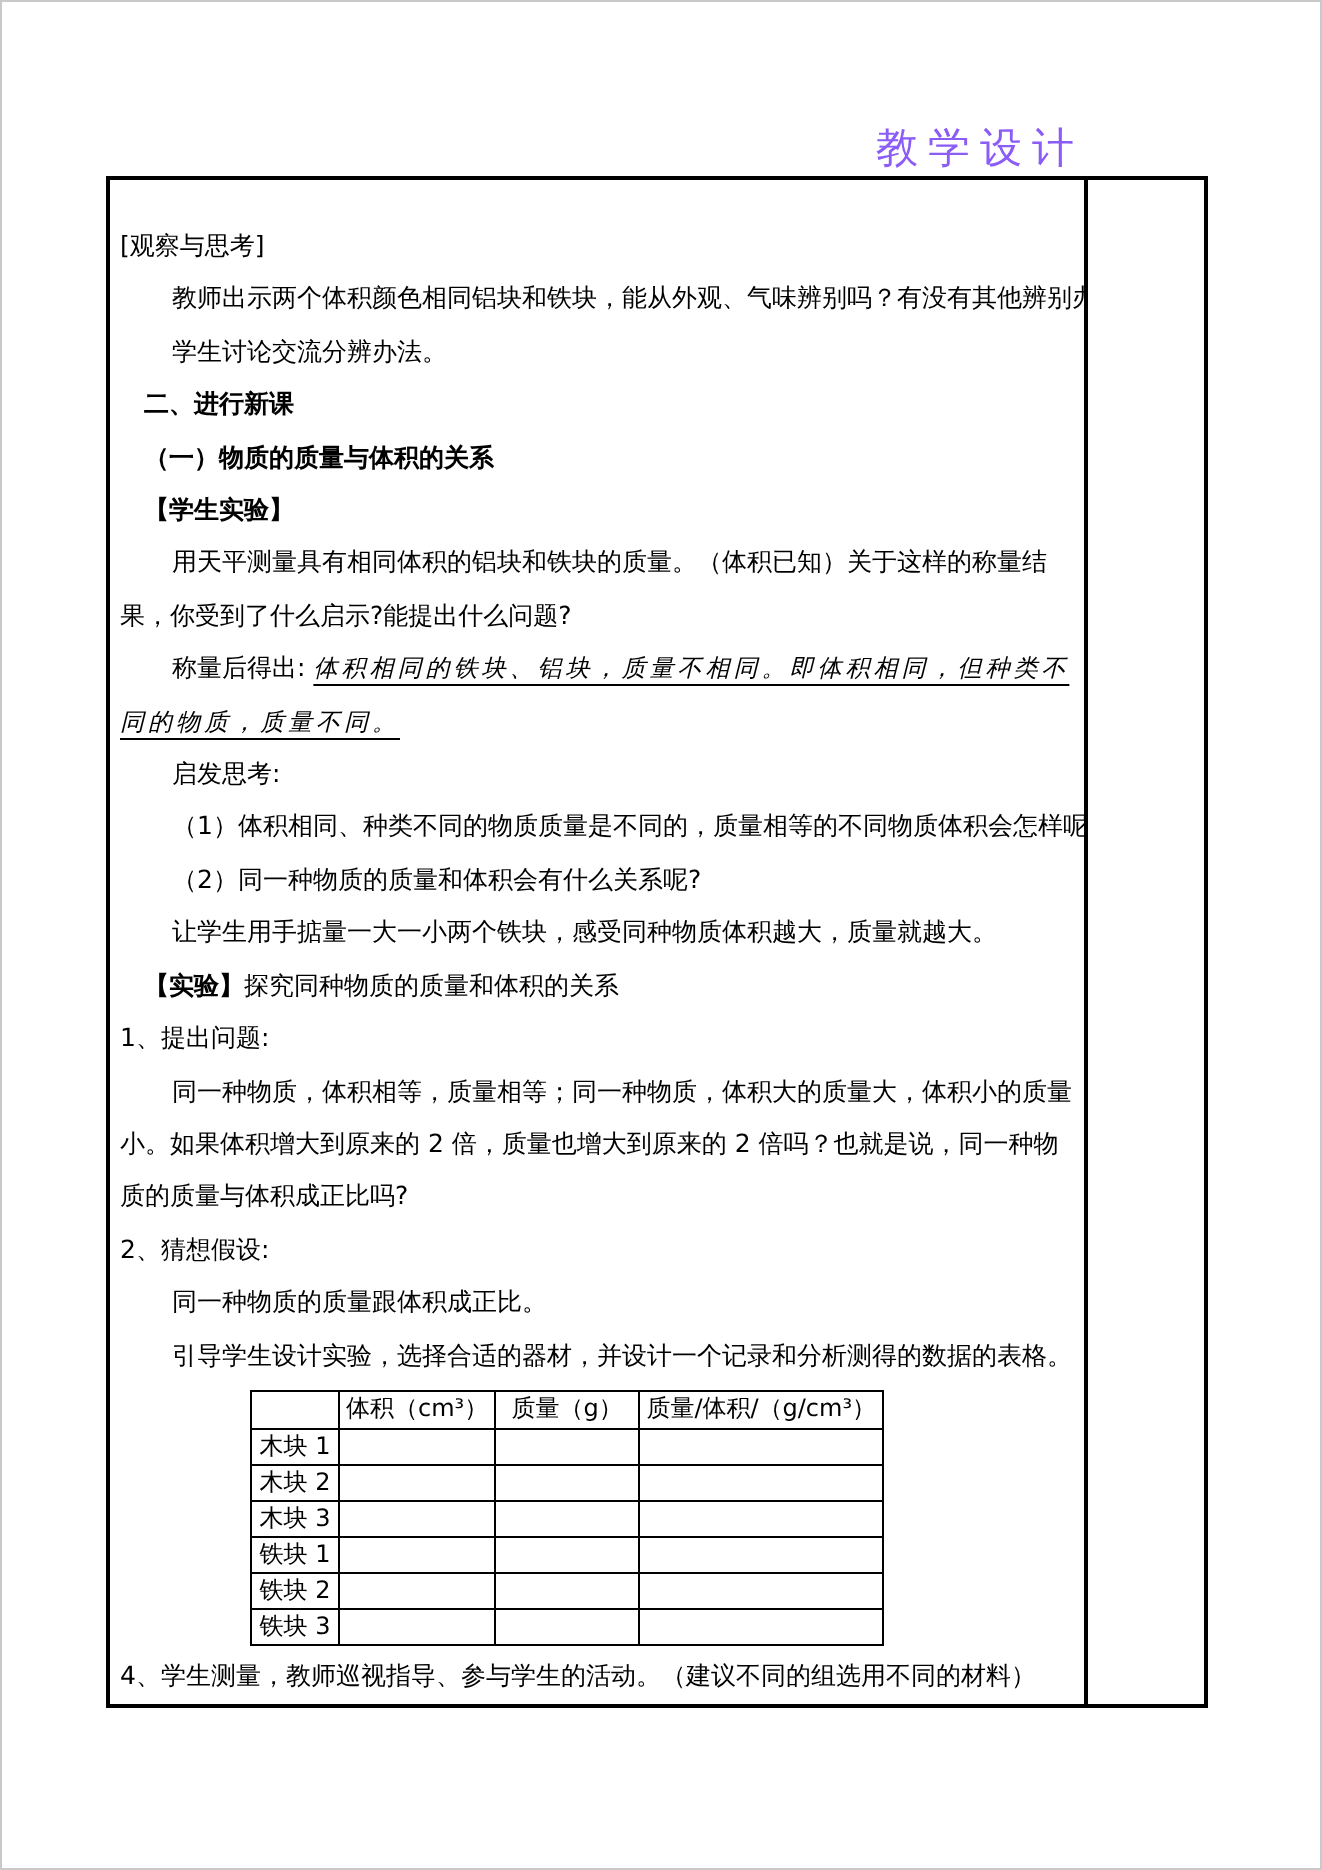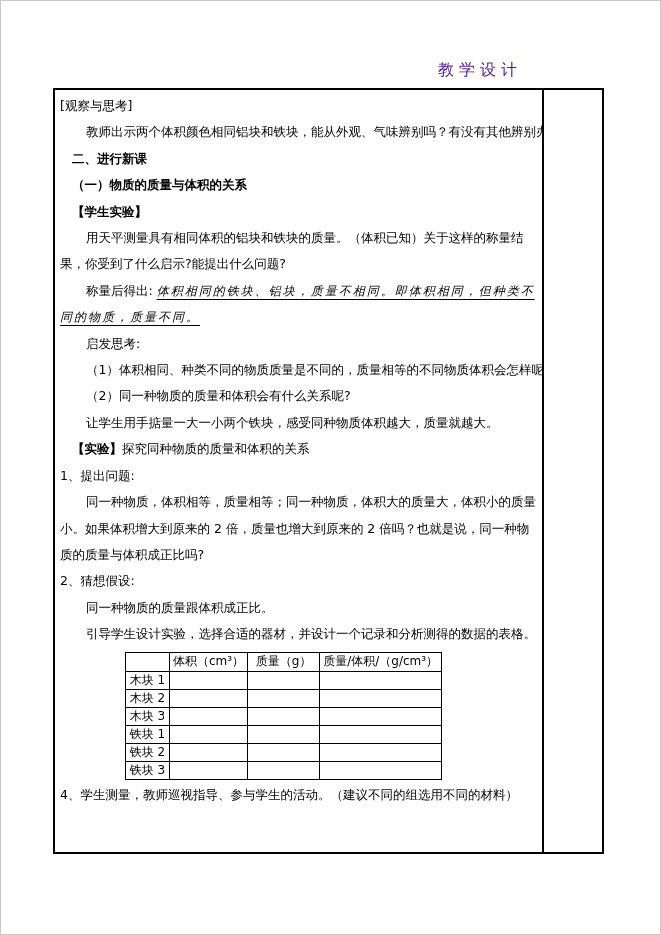--- a/index.html
+++ b/index.html
@@ -14,39 +14,39 @@
 
   .page-frame {
     position: absolute; inset: 0;
     border: 1px solid #c9c9c9;
     pointer-events: none;
   }
 
   .doc-header {
     position: absolute;
     top: 60px; left: 438px;
-    font-size: 16px;
+    font-size: 21px;
     letter-spacing: 5px;
-    color: #4c1d95;
+    color: #8b5cf6;
     white-space: nowrap;
   }
 
   .outer-table {
     position: absolute;
     left: 53px; top: 88px;
     width: 551px; height: 766px;
     border: 2px solid #000;
     display: flex;
     flex-direction: row;
     background: #fff;
   }
   .main-cell {
     width: 487px;
     height: 100%;
-    padding: 3px 4px 0 5px;
+    padding: 20px 4px 0 5px;
     font-size: 12.5px;
     line-height: 26.4px;
     overflow: hidden;
   }
   .side-cell {
     flex: 1;
     border-left: 2px solid #000;
     height: 100%;
   }
 
@@ -91,20 +91,21 @@
 
 <div class="page-frame"></div>
 
 <div class="doc-header">教学设计</div>
 
 <div class="outer-table">
   <div class="main-cell">
 
     <div class="line">[观察与思考]</div>
     <div class="line ind">教师出示两个体积颜色相同铝块和铁块，能从外观、气味辨别吗？有没有其他辨别办法？</div>
+    <div class="line ind">学生讨论交流分辨办法。</div>
     <div class="line b">二、进行新课</div>
     <div class="line b">（一）物质的质量与体积的关系</div>
     <div class="line b">【学生实验】</div>
     <div class="para pind">用天平测量具有相同体积的铝块和铁块的质量。（体积已知）关于这样的称量结果，你受到了什么启示?能提出什么问题?</div>
     <div class="para pind"><span>称量后得出: </span><span class="hand">体积相同的铁块、铝块，质量不相同。即体积相同，但种类不同的物质，质量不同。</span></div>
     <div class="line ind">启发思考:</div>
     <div class="line ind">（1）体积相同、种类不同的物质质量是不同的，质量相等的不同物质体积会怎样呢?</div>
     <div class="line ind">（2）同一种物质的质量和体积会有什么关系呢?</div>
     <div class="line ind">让学生用手掂量一大一小两个铁块，感受同种物质体积越大，质量就越大。</div>
     <div class="line"><span class="b">【实验】</span><span>探究同种物质的质量和体积的关系</span></div>

